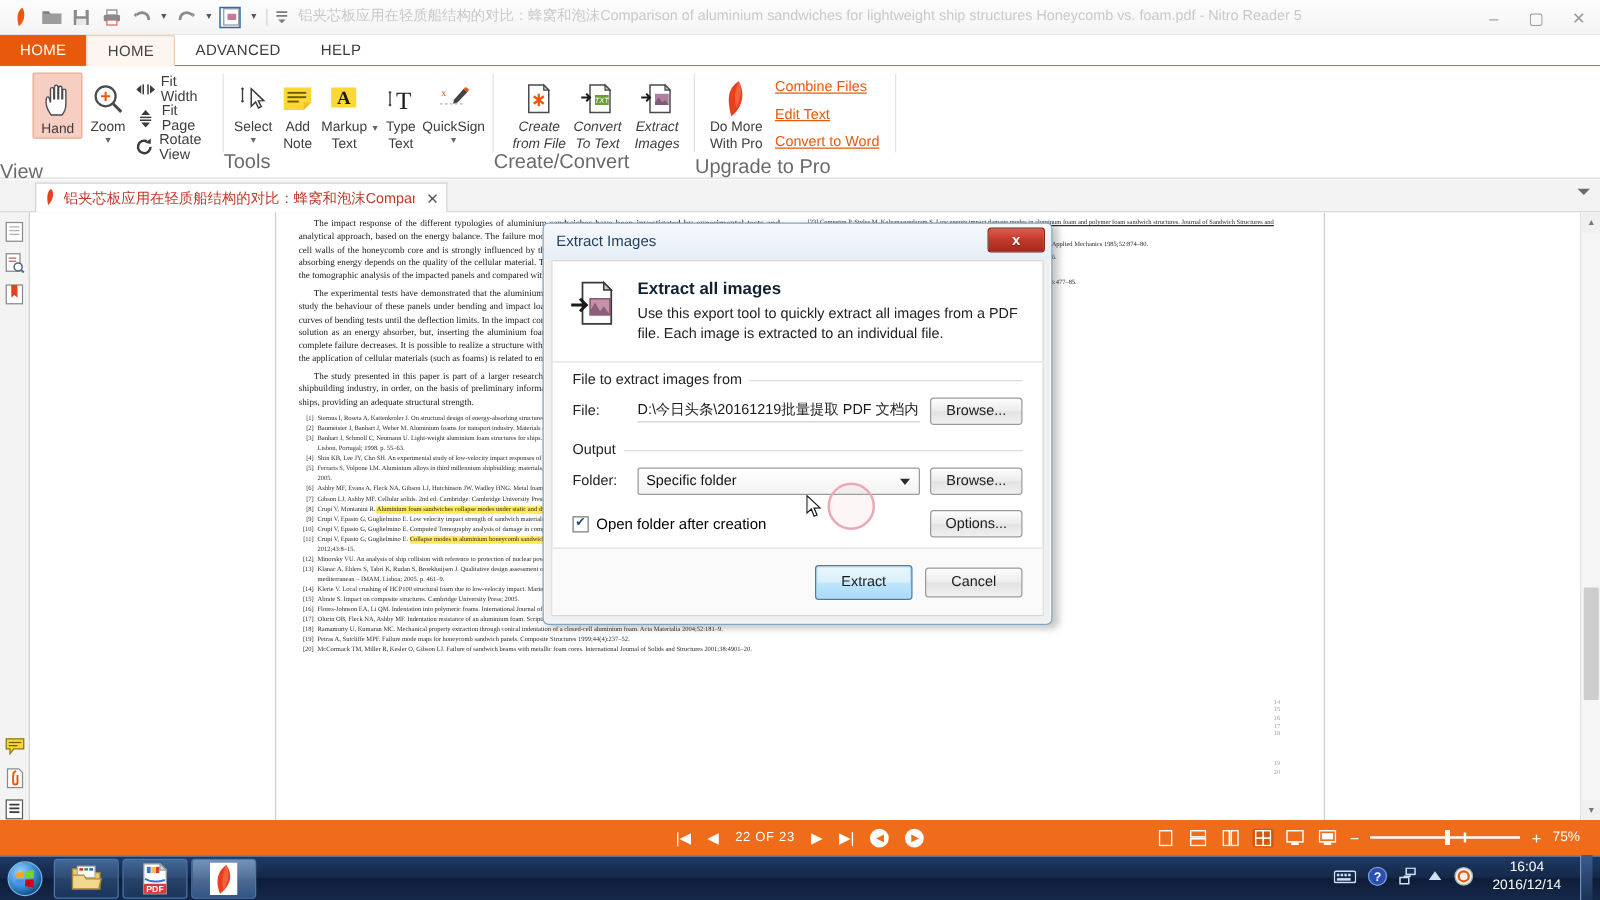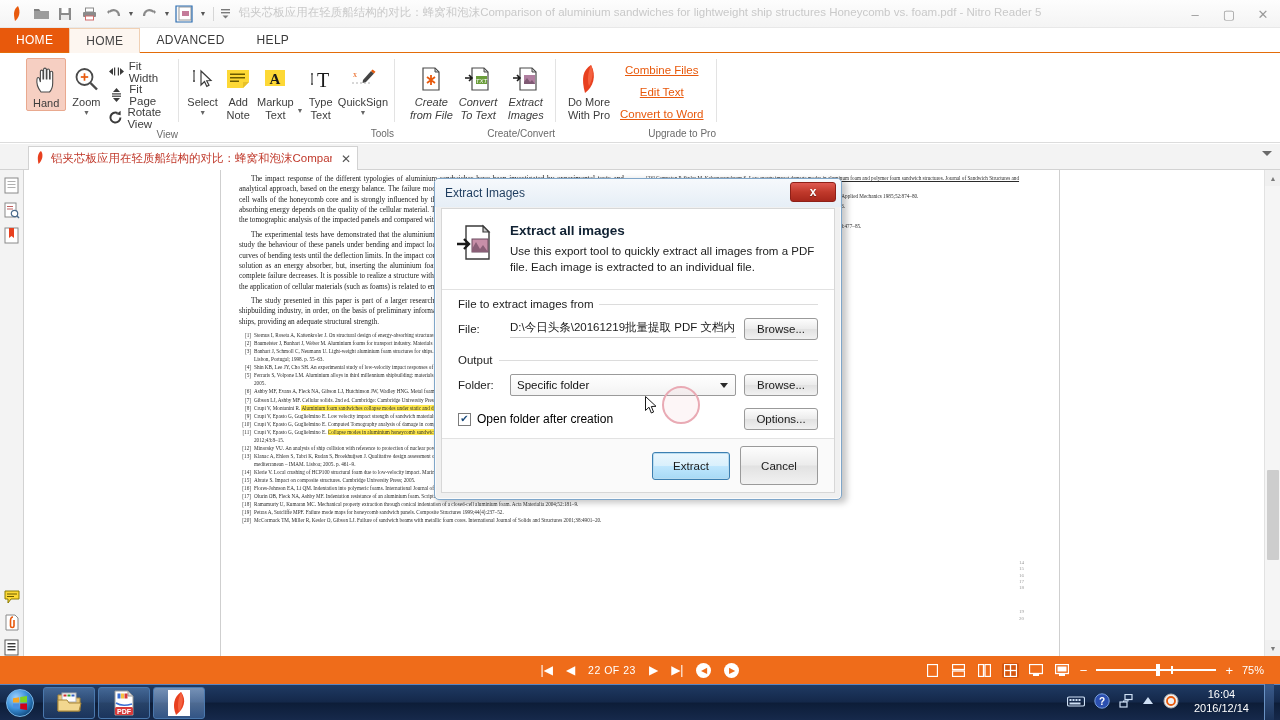--- a/index.html
+++ b/index.html
@@ -61,36 +61,36 @@
 
   
   #ribbon {
     position:absolute; left:0; top:53px; width:1280px; height:90px;
     background:#ffffff; border-bottom:1px solid #dcdcdc;
     display:flex; align-items:stretch;
   }
   .rgroup { position:relative; display:flex; flex-direction:column; }
   .rgroup .gbody { flex:1; display:flex; align-items:flex-start; padding:5px 6px 0 6px; }
   .glabel {
-    text-align:right; font-size:10px; color:#6a6a6a; padding-bottom:3px;
+    text-align:left; font-size:16px; color:#6a6a6a; padding-bottom:3px;
   }
   .gsep { width:1px; background:#e3e3e3; margin:6px 0 20px 0; }
 
   .bigbtn {
     width:52px; display:flex; flex-direction:column; align-items:center;
     padding-top:4px; font-size:11px; color:#3d3d3d; line-height:1.15; text-align:center;
   }
   .bigbtn .ico { height:34px; display:flex; align-items:center; justify-content:center; }
   .bigbtn.sel { background:#f6cfc2; border:1px solid #e9a98f; border-radius:2px; }
   .caret-d { font-size:7px; color:#666; line-height:6px; margin-top:1px; }
 
   .smallrow { display:flex; align-items:center; gap:4px; height:23px; font-size:11.5px; color:#3d3d3d;}
   .smallrow .sico { width:17px; display:flex; justify-content:center; align-items:center; }
 
-  .prolink { color:#e8590c; text-decoration:underline; font-size:11.5px; line-height:22px; display:block;text-align:center; }
+  .prolink { color:#e8590c; text-decoration:underline; font-size:11.5px; line-height:22px; display:block; }
 
   
   #doctabstrip {
     position:absolute; left:0; top:144px; width:1280px; height:26px;
     background:#f3f3f3; border-bottom:1px solid #d2d2d2;
   }
   #doctab {
     position:absolute; left:28px; top:2px; height:24px;
     background:#fff; border:1px solid #d2d2d2; border-bottom:none;
     display:flex; align-items:center; padding:0 6px; gap:5px; max-width:330px;
@@ -828,21 +828,21 @@
       <div class="chkrow">
         <span class="chk"></span>
         <span>Open folder after creation</span>
         <span style="flex:1"></span>
         <span class="btn">Options...</span>
       </div>
     </div>
 
     <div id="dlg-footer">
       <span class="btn focus" style="min-width:78px;height:28px">Extract</span>
-      <span class="btn" style="min-width:78px;height:39px">Cancel</span>
+      <span class="btn" style="min-width:78px;height:24px">Cancel</span>
     </div>
   </div>
 </div>
 
 <div id="halo"></div>
 <div id="cursor">
   <svg width="13" height="19" viewBox="0 0 13 19">
     <path d="M0.5 0.5 L0.5 14.5 L4 11.2 L6.3 17 L8.6 16 L6.3 10.5 L11 10.3 Z" fill="#fff" stroke="#1a1a1a" stroke-width="1"></path>
   </svg>
 </div>

